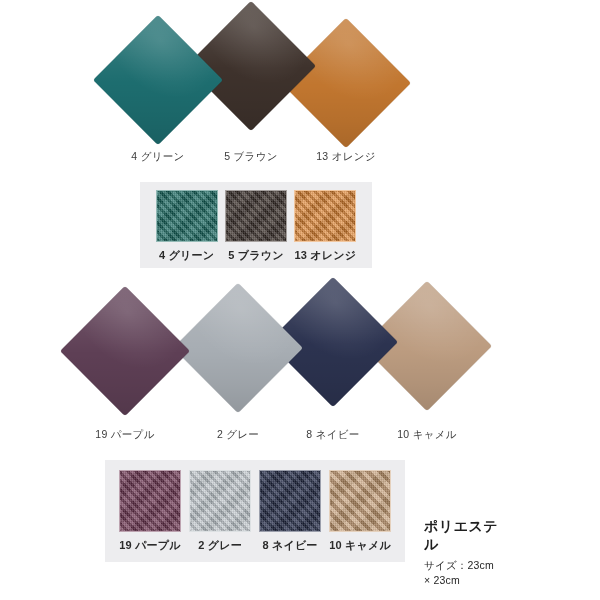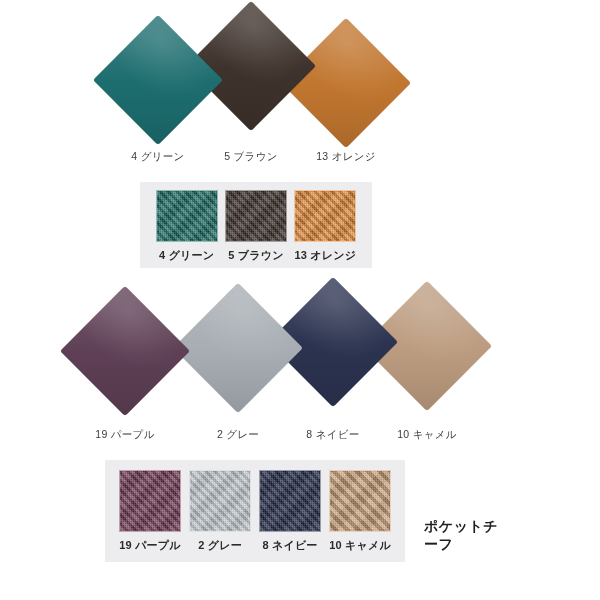--- a/index.html
+++ b/index.html
@@ -236,16 +236,17 @@
         <div class="weave" style="background:
                repeating-linear-gradient(45deg, rgba(255,255,255,0.26) 0 4px, rgba(0,0,0,0.17) 4px 8px),
                repeating-linear-gradient(-45deg, rgba(255,255,255,0.10) 0 11px, rgba(0,0,0,0.09) 11px 22px);"></div>
         <div class="grain"></div>
       </div>
       <div class="swatch-label">10 キャメル</div>
     </div>
   </div>
 
   <div class="product-info" style="left:424px; top:518px;">
-    <div class="pi-title">ポケットチーフ</div>
+    <div class="pi-title">ポリエステル</div>
+    <div class="pi-line">サイズ：23cm × 23cm</div>
   </div>
 
 </div>
 
 </body></html>

